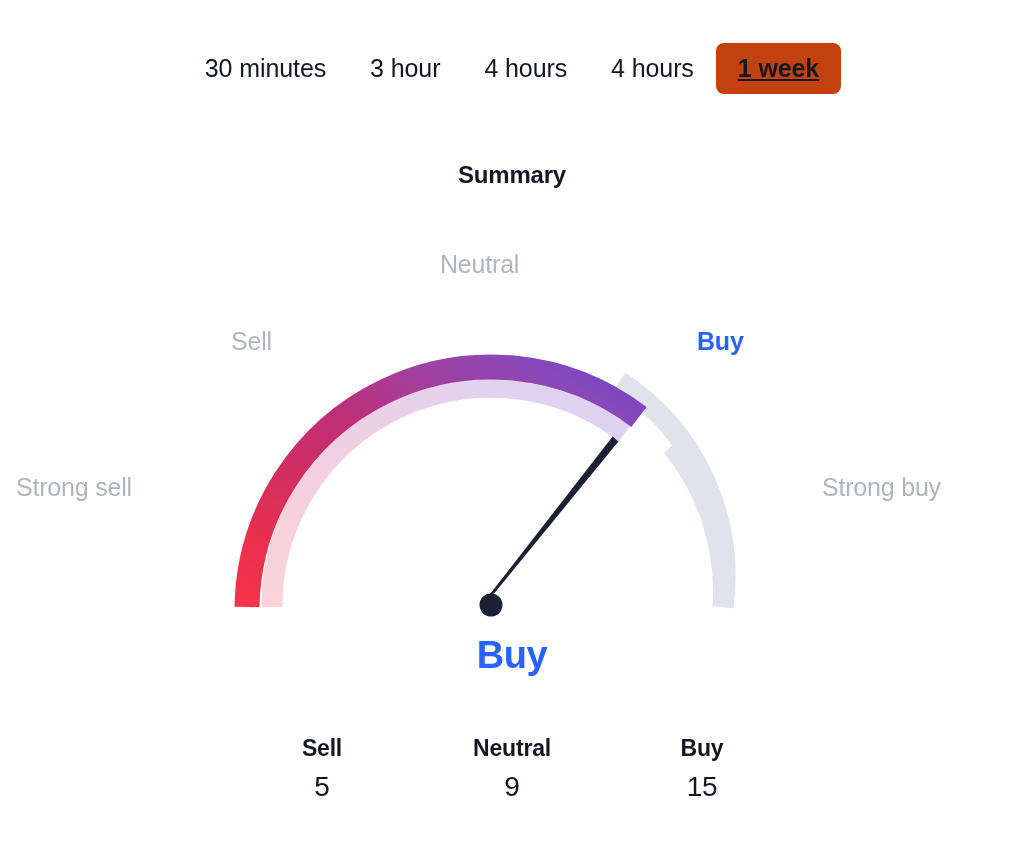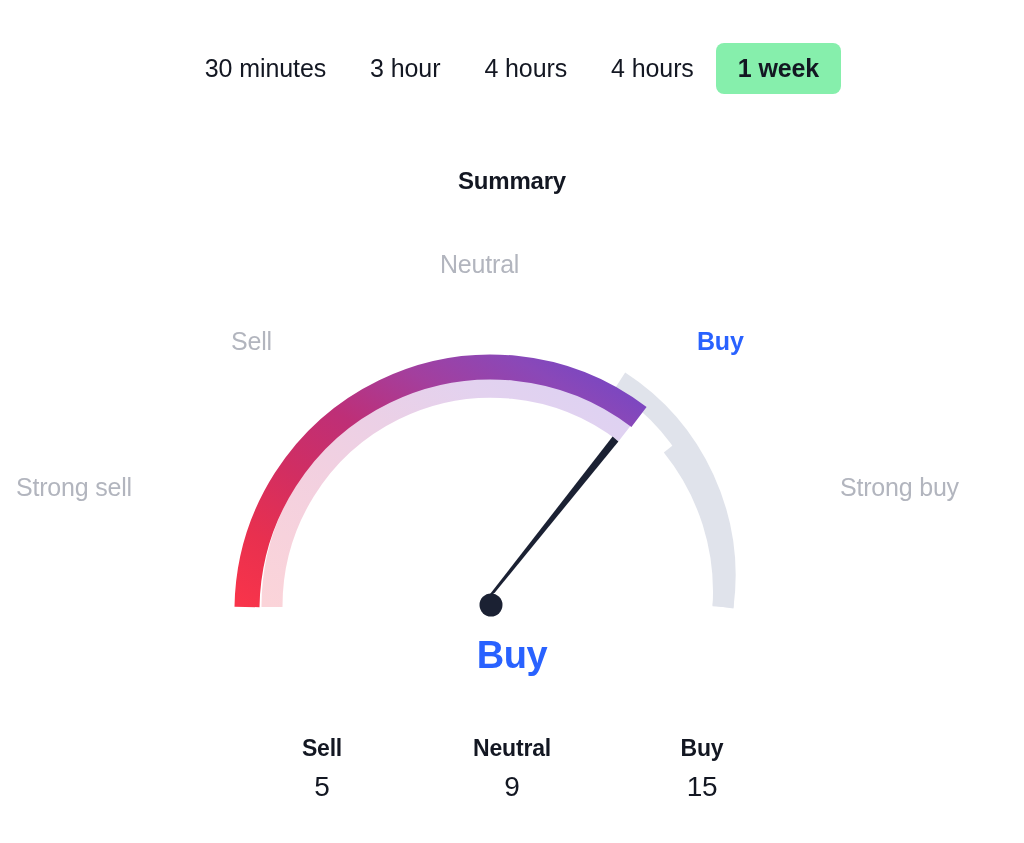--- a/index.html
+++ b/index.html
@@ -17,46 +17,46 @@
   .tabs {
     position:absolute; top:40px; left:0; width:1024px; height:56px;
     display:flex; align-items:center; justify-content:center; gap:0;
   }
   .tab {
     font-size:25px; color:#131722; font-weight:400;
     padding:13px 22px; border-radius:8px; background:transparent;
     white-space:nowrap; cursor:pointer; letter-spacing:-0.1px;
     line-height:1;
   }
-  .tab.active { background:#86efac; font-weight:700; }
+  .tab.active { background:#c2410c; font-weight:700;text-decoration:underline; }
 
   
   .summary-title {
-    position:absolute; top:167px; left:0; width:1024px;
+    position:absolute; top:161px; left:0; width:1024px;
     text-align:center; font-size:24px; font-weight:700; color:#131722;
     letter-spacing:-0.2px;
   }
 
   
   .gauge-wrap {
     position:absolute; left:0; top:250px; width:1024px; height:380px;
   }
   .gauge-svg { position:absolute; left:0; top:0; width:1024px; height:380px; }
 
   
   .zone {
     position:absolute; font-size:25px; font-weight:500;
     color:#B2B5BE; white-space:nowrap; letter-spacing:-0.2px;
   }
   .zone.active { color:#2962FF; font-weight:700; }
   .zone-strong-sell { left:16px;  top:473px; }
   .zone-sell        { left:231px; top:327px; }
   .zone-neutral     { left:440px; top:250px; }
   .zone-buy         { left:697px; top:327px; }
-  .zone-strong-buy  { left:840px; top:473px; }
+  .zone-strong-buy  { left:822px; top:473px; }
 
   
   .verdict {
     position:absolute; top:634px; left:0; width:1024px; text-align:center;
     font-size:38px; font-weight:700; color:#2962FF; letter-spacing:-0.5px;
   }
 
   
   .counts {
     position:absolute; top:735px; left:0; width:1024px;

